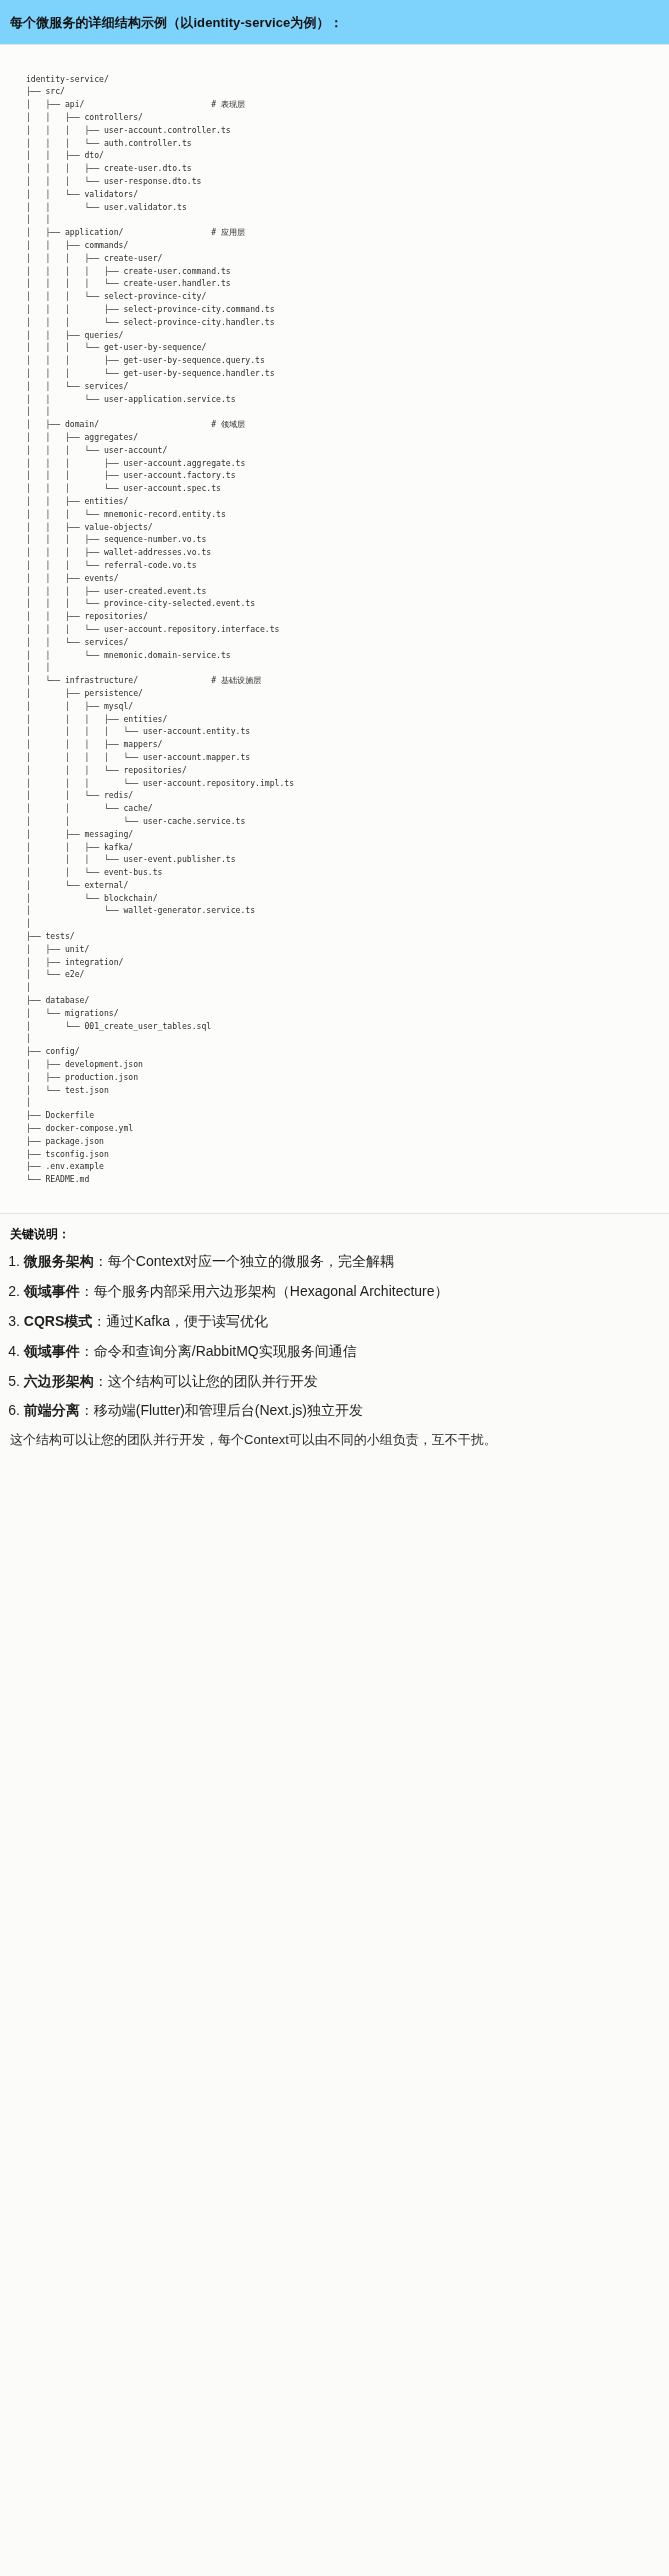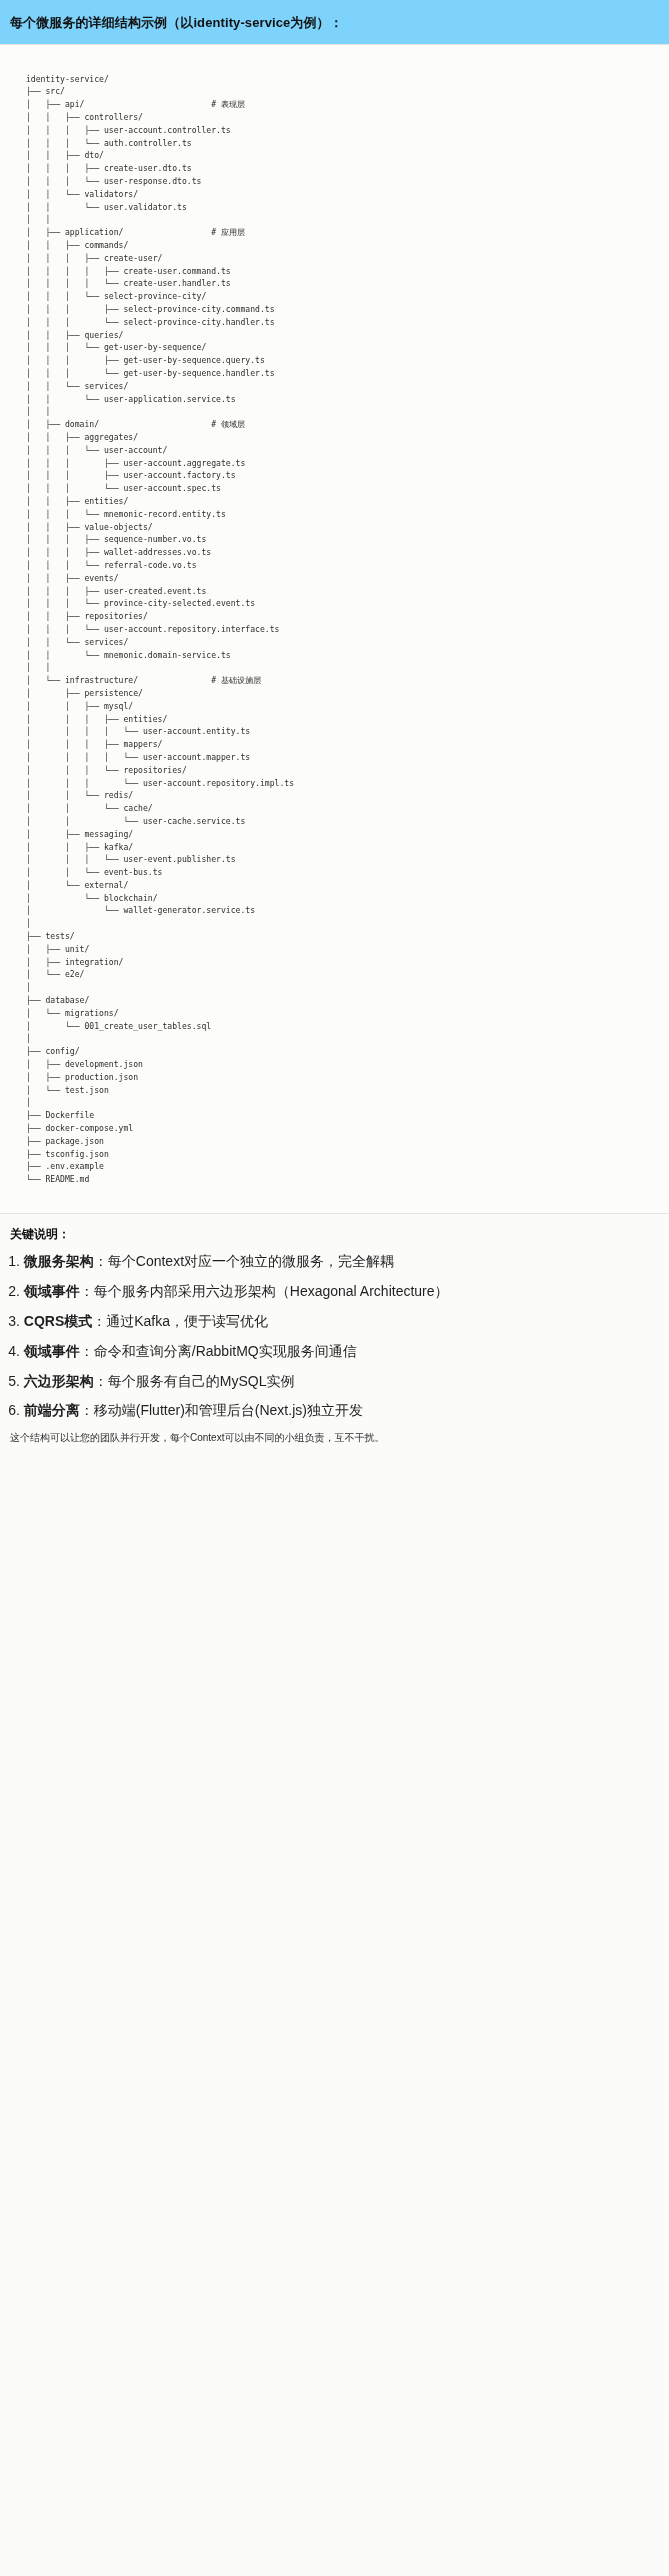--- a/index.html
+++ b/index.html
@@ -75,21 +75,21 @@
     font-size: 14px;
     line-height: 1.55;
     margin-bottom: 8.1px;
     color: #1f1f1f;
   }
   ol.notes-list li .note-term {
     font-weight: bold;
   }
   .closing-note {
     margin: 7.5px 0 0 0;
-    font-size: 10px;
+    font-size: 13px;
     line-height: 1.6;
     color: #2b2b2b;
   }
 </style>
 </head>
 <body>
 
 <header class="page-header">
   <h1 class="page-title">每个微服务的详细结构示例（以identity-service为例）：</h1>
 </header>
@@ -98,18 +98,18 @@
   <pre class="tree"><span class="tree-line">identity-service/</span><span class="tree-line">├── src/</span><span class="tree-line">│   ├── api/                          <span class="cmt"># 表现层</span></span><span class="tree-line">│   │   ├── controllers/</span><span class="tree-line">│   │   │   ├── user-account.controller.ts</span><span class="tree-line">│   │   │   └── auth.controller.ts</span><span class="tree-line">│   │   ├── dto/</span><span class="tree-line">│   │   │   ├── create-user.dto.ts</span><span class="tree-line">│   │   │   └── user-response.dto.ts</span><span class="tree-line">│   │   └── validators/</span><span class="tree-line">│   │       └── user.validator.ts</span><span class="tree-line">│   │</span><span class="tree-line">│   ├── application/                  <span class="cmt"># 应用层</span></span><span class="tree-line">│   │   ├── commands/</span><span class="tree-line">│   │   │   ├── create-user/</span><span class="tree-line">│   │   │   │   ├── create-user.command.ts</span><span class="tree-line">│   │   │   │   └── create-user.handler.ts</span><span class="tree-line">│   │   │   └── select-province-city/</span><span class="tree-line">│   │   │       ├── select-province-city.command.ts</span><span class="tree-line">│   │   │       └── select-province-city.handler.ts</span><span class="tree-line">│   │   ├── queries/</span><span class="tree-line">│   │   │   └── get-user-by-sequence/</span><span class="tree-line">│   │   │       ├── get-user-by-sequence.query.ts</span><span class="tree-line">│   │   │       └── get-user-by-sequence.handler.ts</span><span class="tree-line">│   │   └── services/</span><span class="tree-line">│   │       └── user-application.service.ts</span><span class="tree-line">│   │</span><span class="tree-line">│   ├── domain/                       <span class="cmt"># 领域层</span></span><span class="tree-line">│   │   ├── aggregates/</span><span class="tree-line">│   │   │   └── user-account/</span><span class="tree-line">│   │   │       ├── user-account.aggregate.ts</span><span class="tree-line">│   │   │       ├── user-account.factory.ts</span><span class="tree-line">│   │   │       └── user-account.spec.ts</span><span class="tree-line">│   │   ├── entities/</span><span class="tree-line">│   │   │   └── mnemonic-record.entity.ts</span><span class="tree-line">│   │   ├── value-objects/</span><span class="tree-line">│   │   │   ├── sequence-number.vo.ts</span><span class="tree-line">│   │   │   ├── wallet-addresses.vo.ts</span><span class="tree-line">│   │   │   └── referral-code.vo.ts</span><span class="tree-line">│   │   ├── events/</span><span class="tree-line">│   │   │   ├── user-created.event.ts</span><span class="tree-line">│   │   │   └── province-city-selected.event.ts</span><span class="tree-line">│   │   ├── repositories/</span><span class="tree-line">│   │   │   └── user-account.repository.interface.ts</span><span class="tree-line">│   │   └── services/</span><span class="tree-line">│   │       └── mnemonic.domain-service.ts</span><span class="tree-line">│   │</span><span class="tree-line">│   └── infrastructure/               <span class="cmt"># 基础设施层</span></span><span class="tree-line">│       ├── persistence/</span><span class="tree-line">│       │   ├── mysql/</span><span class="tree-line">│       │   │   ├── entities/</span><span class="tree-line">│       │   │   │   └── user-account.entity.ts</span><span class="tree-line">│       │   │   ├── mappers/</span><span class="tree-line">│       │   │   │   └── user-account.mapper.ts</span><span class="tree-line">│       │   │   └── repositories/</span><span class="tree-line">│       │   │       └── user-account.repository.impl.ts</span><span class="tree-line">│       │   └── redis/</span><span class="tree-line">│       │       └── cache/</span><span class="tree-line">│       │           └── user-cache.service.ts</span><span class="tree-line">│       ├── messaging/</span><span class="tree-line">│       │   ├── kafka/</span><span class="tree-line">│       │   │   └── user-event.publisher.ts</span><span class="tree-line">│       │   └── event-bus.ts</span><span class="tree-line">│       └── external/</span><span class="tree-line">│           └── blockchain/</span><span class="tree-line">│               └── wallet-generator.service.ts</span><span class="tree-line">│</span><span class="tree-line">├── tests/</span><span class="tree-line">│   ├── unit/</span><span class="tree-line">│   ├── integration/</span><span class="tree-line">│   └── e2e/</span><span class="tree-line">│</span><span class="tree-line">├── database/</span><span class="tree-line">│   └── migrations/</span><span class="tree-line">│       └── 001_create_user_tables.sql</span><span class="tree-line">│</span><span class="tree-line">├── config/</span><span class="tree-line">│   ├── development.json</span><span class="tree-line">│   ├── production.json</span><span class="tree-line">│   └── test.json</span><span class="tree-line">│</span><span class="tree-line">├── Dockerfile</span><span class="tree-line">├── docker-compose.yml</span><span class="tree-line">├── package.json</span><span class="tree-line">├── tsconfig.json</span><span class="tree-line">├── .env.example</span><span class="tree-line">└── README.md</span></pre>
 </section>
 
 <section class="notes-block">
   <h2 class="notes-title">关键说明：</h2>
   <ol class="notes-list">
       <li><span class="note-term">微服务架构</span><span>：每个Context对应一个独立的微服务，完全解耦</span></li>
       <li><span class="note-term">领域事件</span><span>：每个服务内部采用六边形架构（Hexagonal Architecture）</span></li>
       <li><span class="note-term">CQRS模式</span><span>：通过Kafka，便于读写优化</span></li>
       <li><span class="note-term">领域事件</span><span>：命令和查询分离/RabbitMQ实现服务间通信</span></li>
-      <li><span class="note-term">六边形架构</span><span>：每个服务有自己的MySQL实例</span></li>
+      <li><span class="note-term">六边形架构</span><span>：这个结构可以让您的团队并行开发</span></li>
       <li><span class="note-term">前端分离</span><span>：移动端(Flutter)和管理后台(Next.js)独立开发</span></li>
     </ol>
   <p class="closing-note">这个结构可以让您的团队并行开发，每个Context可以由不同的小组负责，互不干扰。</p>
 </section>
 
 
 </body></html>

